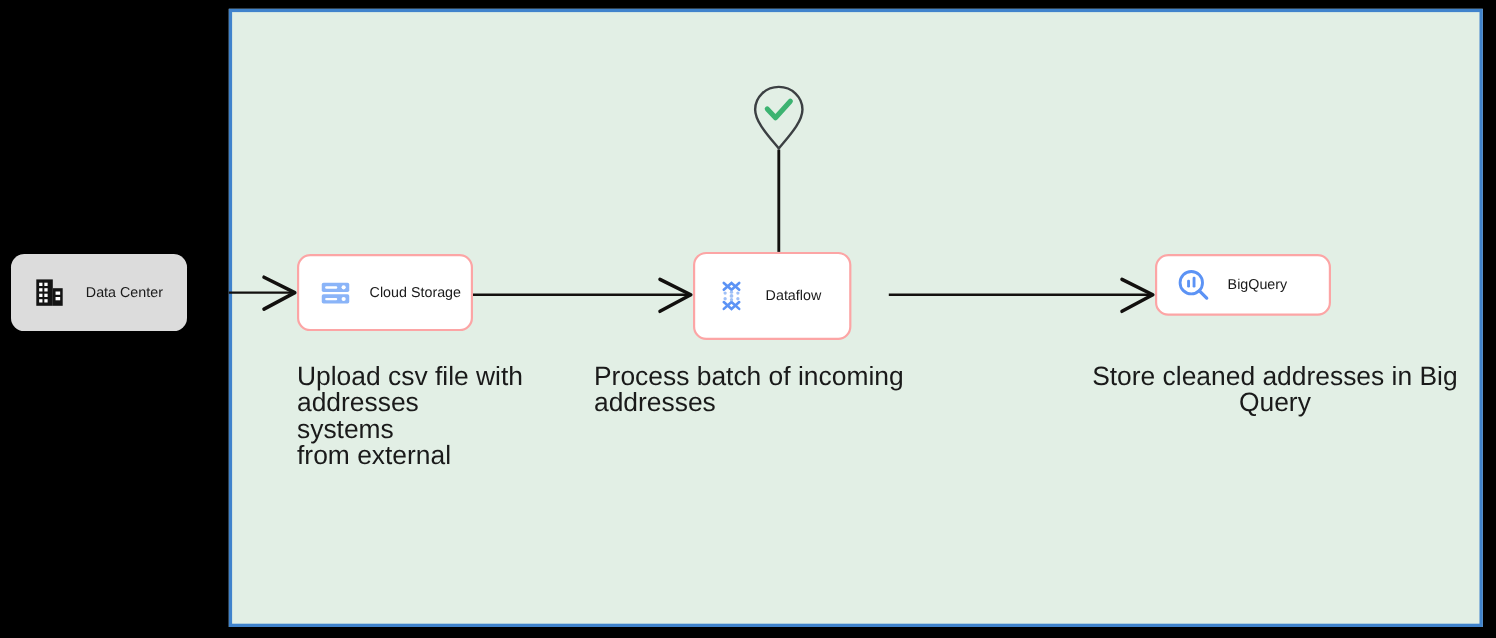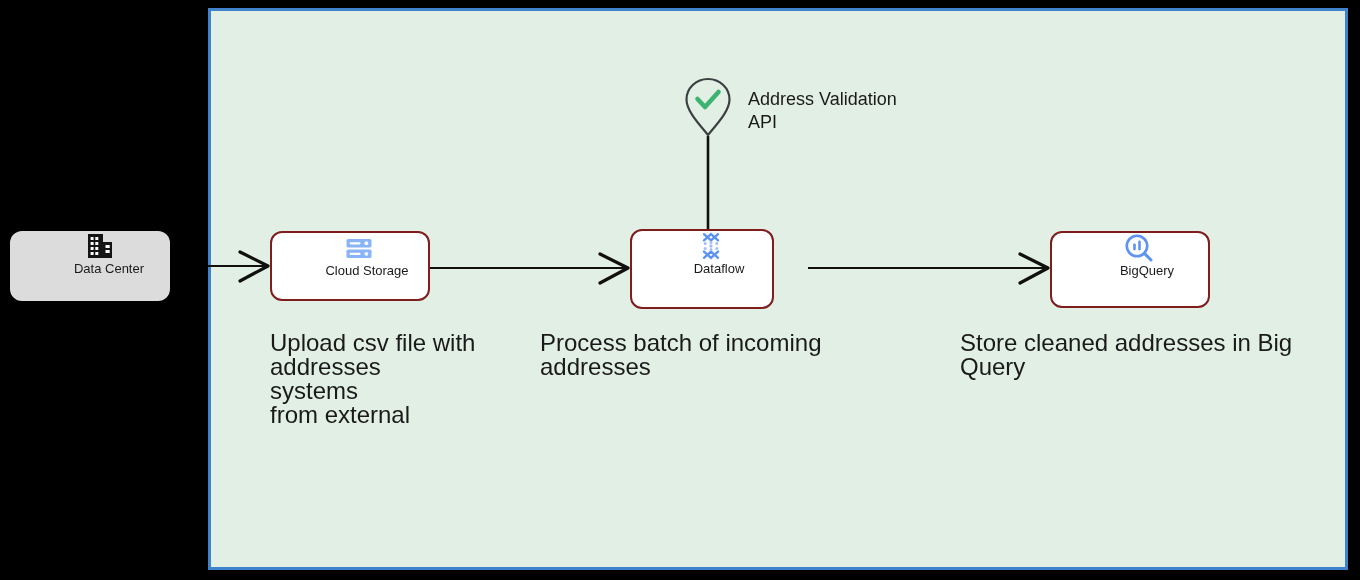--- a/index.html
+++ b/index.html
@@ -33,21 +33,21 @@
     background: #e2efe5;
     border: 3px solid #4083cc;
     box-sizing: border-box;
   }
 
   
   .node {
     position: absolute;
     box-sizing: border-box;
     display: flex;
-    flex-direction: column;
+    flex-direction: row;
     align-items: center;
     border-radius: 12px;
   }
   .node .node-icon {
     flex: 0 0 auto;
     display: flex;
     align-items: center;
     justify-content: center;
   }
   .node .node-label {
@@ -66,21 +66,21 @@
     background: #dcdcdc;
     border: none;
     padding-left: 20px;
   }
   .node.datacenter .node-icon { width: 30px; height: 30px; }
   .node.datacenter .node-label { margin-left: 18px; }
 
   
   .node.gcp {
     background: #ffffff;
-    border: 2px solid #7f1d1d;
+    border: 2px solid #fca5a5;
     padding-left: 18px;
   }
   .node.gcp .node-icon { width: 30px; height: 30px; }
   .node.gcp .node-label { margin-left: 16px; }
 
   .node.cloud-storage {
     left: 270px;
     top: 231px;
     width: 160px;
     height: 70px;
@@ -88,21 +88,21 @@
   .node.dataflow {
     left: 630px;
     top: 229px;
     width: 144px;
     height: 80px;
   }
   .node.bigquery {
     left: 1050px;
     top: 231px;
     width: 160px;
-    height: 77px;
+    height: 56px;
   }
 
   
   .api-marker {
     position: absolute;
     left: 683px;
     top: 76px;
     width: 50px;
     height: 62px;
   }
@@ -132,21 +132,21 @@
   .caption.cap-dataflow {
     left: 540px;
     top: 331px;
     width: 394px;
     text-align: left;
   }
   .caption.cap-bigquery {
     left: 960px;
     top: 331px;
     width: 398px;
-    text-align: left;
+    text-align: center;
   }
 
   
   .connector {
     position: absolute;
     pointer-events: none;
   }
 </style>
 </head>
 <body>
@@ -175,24 +175,20 @@
     <g>
       <line x1="708" y1="136" x2="708" y2="229" stroke="#12100e" stroke-width="2.6"></line>
     </g>
   </svg>
 
   <div class="api-marker">
     <svg width="50" height="62" viewBox="0 0 50 62">
       <path d="M25 3 C13 3 3.5 12.2 3.5 23.5 C3.5 35 16 48 25 59 C34 48 46.5 35 46.5 23.5 C46.5 12.2 37 3 25 3 Z" fill="none" stroke="#3c4043" stroke-width="2.2"></path>
       <polyline points="14.5,23 22,31 35.5,16" fill="none" stroke="#3cb371" stroke-width="4.6" stroke-linecap="round" stroke-linejoin="round"></polyline>
     </svg>
-  </div>
-  <div class="api-marker-label">
-    <div>Address Validation</div>
-    <div>API</div>
   </div>
 
   <div class="node datacenter">
     <span class="node-icon">
       <svg width="30" height="30" viewBox="0 0 30 30">
         <rect x="3" y="3" width="15" height="24" fill="#141414"></rect>
         <rect x="18" y="11" width="9" height="16" fill="#141414"></rect>
         <rect x="5.6" y="6" width="3" height="3" fill="#ffffff"></rect>
         <rect x="10.3" y="6" width="3" height="3" fill="#ffffff"></rect>
         <rect x="5.6" y="11" width="3" height="3" fill="#ffffff"></rect>

